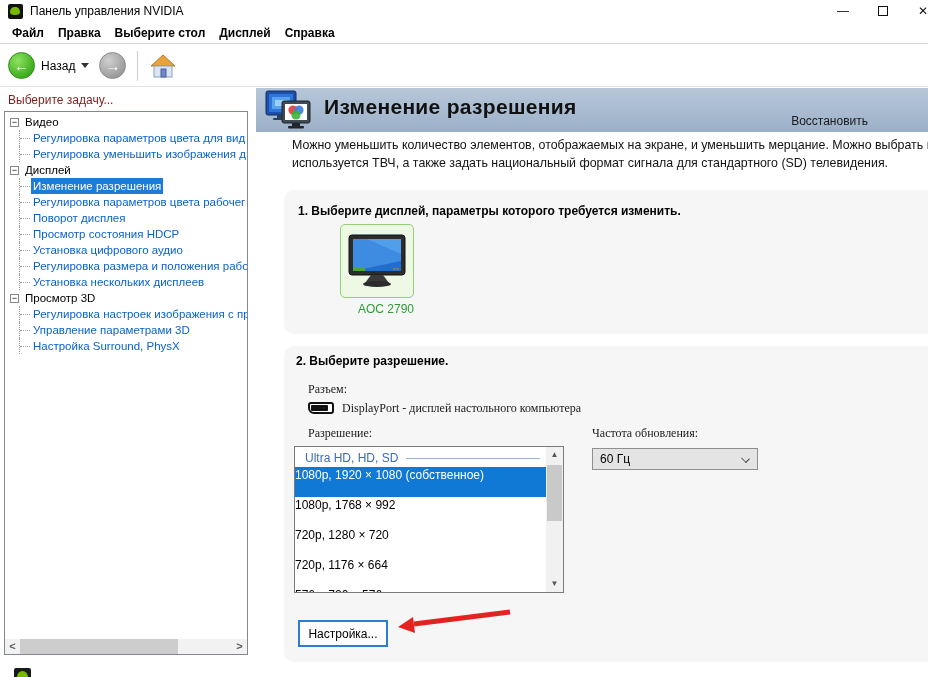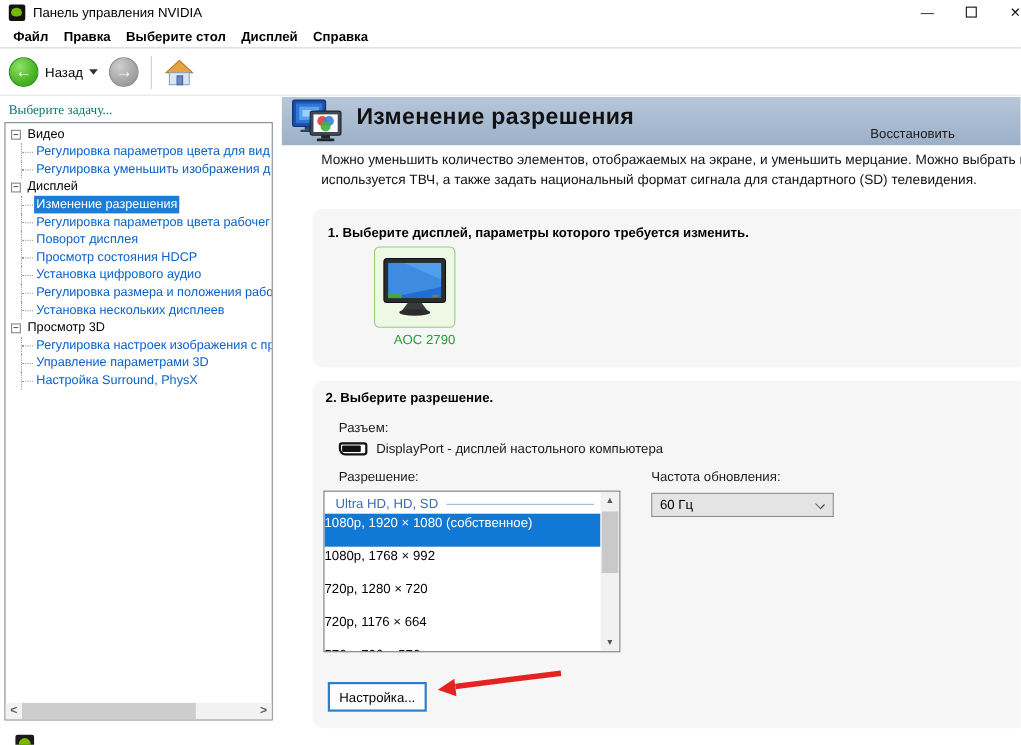--- a/index.html
+++ b/index.html
@@ -25,21 +25,21 @@
   .toolbar { position:absolute; left:0; top:45px; width:100%; height:42px; background:#ffffff; border-bottom:1px solid #e4e4e4; display:flex; align-items:center; }
   .nav-circle { width:27px; height:27px; border-radius:50%; display:flex; align-items:center; justify-content:center; color:#fff; font-size:15px; font-weight:bold; }
   .back-circle { margin-left:8px; background:radial-gradient(circle at 35% 30%, #8ee262, #3fae1f 70%); border:1px solid #2e8c16; }
   .fwd-circle { background:radial-gradient(circle at 35% 30%, #cfcfcf, #9a9a9a 75%); border:1px solid #8b8b8b; }
   .back-label { font-size:12px; color:#000; margin:0 4px 0 6px; }
   .drop-caret { width:0; height:0; border-left:4px solid transparent; border-right:4px solid transparent; border-top:5px solid #333; margin:0 10px 0 2px; }
   .tb-sep { width:1px; height:30px; background:#cccccc; margin:0 11px; }
   .home-ico { width:28px; height:26px; position:relative; }
   
   .sidebar { position:absolute; left:0; top:88px; width:256px; bottom:0; background:#ffffff; }
-  .sidebar-header { position:absolute; left:8px; top:5px; font-size:12px; color:#0f766e;font-family:Liberation Serif, serif; }
+  .sidebar-header { position:absolute; left:8px; top:5px; font-size:12px; color:#7f1d1d; }
   .tree-panel { position:absolute; left:4px; top:23px; width:244px; height:544px; border:1px solid #828790; background:#ffffff; overflow:hidden; }
   .tree-body { position:absolute; left:0; top:2px; right:0; bottom:15px; overflow:hidden; }
   .tree-row { height:16px; line-height:16px; font-size:11.5px; white-space:nowrap; display:flex; align-items:center; }
   .tree-row.root { padding-left:5px; color:#000; }
   .expand-box { display:inline-flex; align-items:center; justify-content:center; width:9px; height:9px; border:1px solid #868686; background:#fff; font-size:9px; line-height:7px; color:#000; margin-right:6px; flex:none; }
   .tree-row.child { margin-left:14px; border-left:1px dotted #9b9b9b; color:#0a61c9; }
   .twig { display:inline-block; width:10px; border-top:1px dotted #9b9b9b; margin-right:1px; flex:none; }
   .child .lbl { padding:0 2px; }
   .child.selected .lbl { background:#1c7cd6; color:#ffffff; }
   .hscroll { position:absolute; left:0; bottom:0; width:100%; height:15px; background:#f2f2f2; }
@@ -53,21 +53,21 @@
   .banner { position:absolute; left:0; top:0; width:100%; height:44px; background:linear-gradient(#b7c7da, #9bb0c8); }
   .banner-title { position:absolute; left:68px; top:7px; font-size:21px; font-weight:bold; color:#111; letter-spacing:0.3px; }
   .restore-label { position:absolute; right:60px; bottom:4px; font-size:12px; color:#1a1a1a; }
   .desc { position:absolute; left:36px; top:48px; font-size:12.4px; color:#121212; line-height:18px; white-space:nowrap; }
   .panel { position:absolute; left:28px; width:664px; background:#f6f6f6; border-radius:10px; }
   .panel1 { top:102px; height:144px; }
   .panel2 { top:258px; height:316px; }
   .step-heading { position:absolute; font-size:12px; font-weight:bold; color:#000; white-space:nowrap; }
   .monitor-card { position:absolute; left:56px; top:34px; width:74px; height:74px; background:#edf8e5; border:1px solid #93d078; border-radius:5px; display:flex; align-items:center; justify-content:center; }
   .display-name { position:absolute; left:56px; top:112px; width:74px; text-align:right; font-size:12px; color:#2d9d38; white-space:nowrap; }
-  .field-label { position:absolute; font-size:12px; color:#1a1a1a; white-space:nowrap; }
+  .field-label { position:absolute; font-size:12px; color:#1a1a1a; white-space:nowrap;font-family:Liberation Serif, serif; }
   .dp-ico { position:absolute; left:24px; top:56px; width:26px; height:12px; border:2px solid #111; border-radius:3px 3px 3px 6px; background:#fff; }
   .dp-ico::after { content:""; position:absolute; left:1px; top:1px; right:4px; bottom:1px; background:#111; border-radius:1px; }
   
   .listbox { position:absolute; left:10px; top:100px; width:270px; height:147px; background:#ffffff; border:1px solid #7a7a7a; overflow:hidden; }
   .list-inner { position:absolute; left:0; top:2px; right:17px; bottom:0; overflow:hidden; }
   .group-header { height:18px; display:flex; align-items:center; font-size:12px; color:#3d6cb4; padding-left:10px; white-space:nowrap; }
   .group-header .rule { flex:1; border-top:1px solid #9db3d8; margin:0 6px 0 8px; }
   .list-item { height:30px; line-height:17px; font-size:12px; color:#000; white-space:nowrap; }
   .list-item.selected { background:#0f79d5; color:#ffffff; }
   .vscroll { position:absolute; right:0; top:0; width:17px; height:100%; background:#f1f1f1; }

